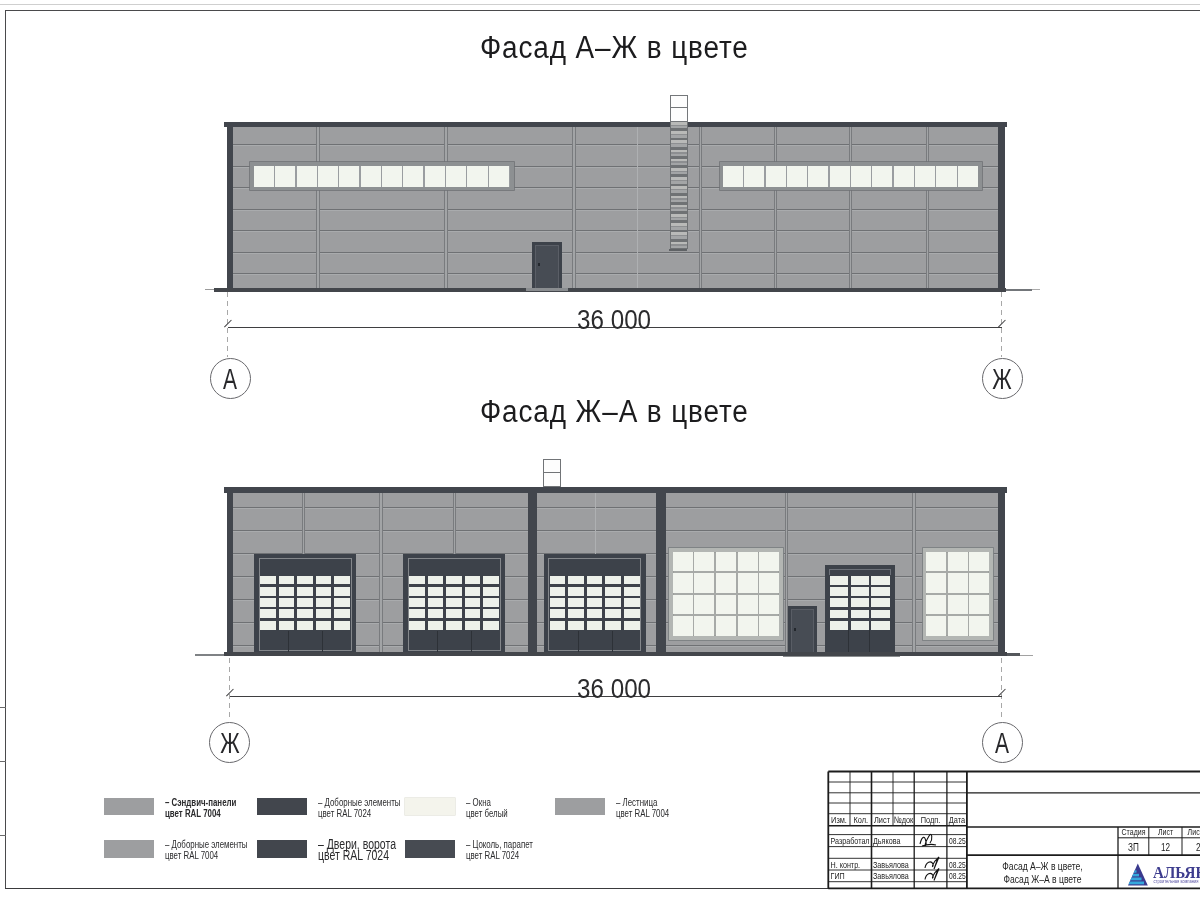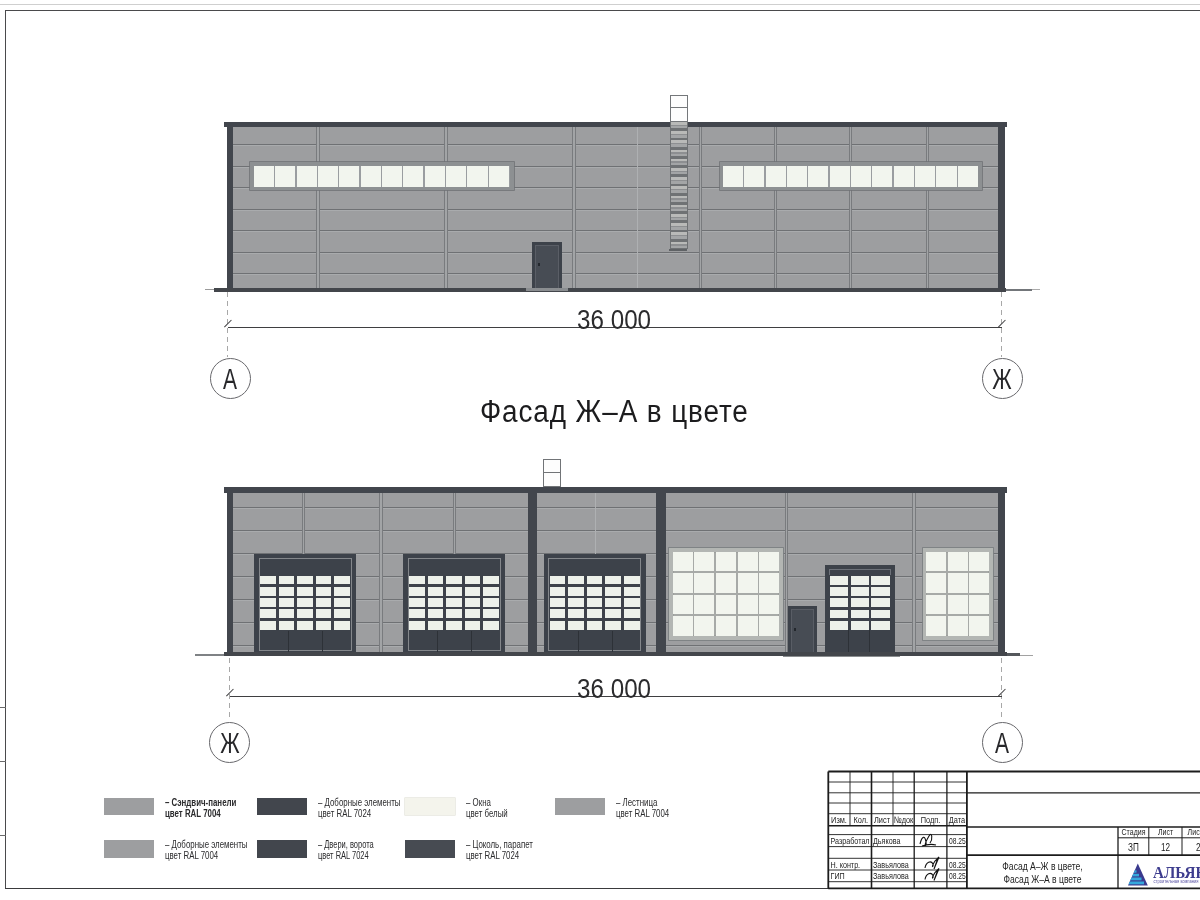--- a/index.html
+++ b/index.html
@@ -16,20 +16,21 @@
 <div style="position:absolute;left:5px;top:10px;width:1.2px;height:879px;background:#4a4a4c;"></div>
 
 <div style="position:absolute;left:5px;top:888px;width:1195px;height:1.4px;background:#3a3a3c;"></div>
 
 <div style="position:absolute;left:0px;top:706.5px;width:5.5px;height:1.4px;background:#6a6a6a;"></div>
 
 <div style="position:absolute;left:0px;top:761px;width:5.5px;height:1.4px;background:#6a6a6a;"></div>
 
 <div style="position:absolute;left:0px;top:834.5px;width:5.5px;height:1.4px;background:#6a6a6a;"></div>
 
+<div style="position:absolute;left:340px;top:30px;width:548px;height:32px;text-align:center;color:#1c1c1e;font-size:31px;font-weight:400;letter-spacing:1px;"><span class="nt" style="transform:scaleX(0.9)">Фасад А–Ж в цвете</span></div>
 
 <div style="position:absolute;left:232.5px;top:127px;width:765.5px;height:160.5px;background:#9d9ea0;"></div>
 
 <div style="position:absolute;left:232.5px;top:144px;width:765.5px;height:2.2px;background:linear-gradient(to bottom,#6f7174 0px,#6f7174 1.2px,#a9abad 1.2px,#a9abad 2.2px);"></div>
 <div style="position:absolute;left:232.5px;top:165.5px;width:765.5px;height:2.2px;background:linear-gradient(to bottom,#6f7174 0px,#6f7174 1.2px,#a9abad 1.2px,#a9abad 2.2px);"></div>
 <div style="position:absolute;left:232.5px;top:187px;width:765.5px;height:2.2px;background:linear-gradient(to bottom,#6f7174 0px,#6f7174 1.2px,#a9abad 1.2px,#a9abad 2.2px);"></div>
 <div style="position:absolute;left:232.5px;top:208.5px;width:765.5px;height:2.2px;background:linear-gradient(to bottom,#6f7174 0px,#6f7174 1.2px,#a9abad 1.2px,#a9abad 2.2px);"></div>
 <div style="position:absolute;left:232.5px;top:230px;width:765.5px;height:2.2px;background:linear-gradient(to bottom,#6f7174 0px,#6f7174 1.2px,#a9abad 1.2px,#a9abad 2.2px);"></div>
 <div style="position:absolute;left:232.5px;top:251.5px;width:765.5px;height:2.2px;background:linear-gradient(to bottom,#6f7174 0px,#6f7174 1.2px,#a9abad 1.2px,#a9abad 2.2px);"></div>
 <div style="position:absolute;left:232.5px;top:273px;width:765.5px;height:2.2px;background:linear-gradient(to bottom,#6f7174 0px,#6f7174 1.2px,#a9abad 1.2px,#a9abad 2.2px);"></div>
@@ -341,21 +342,21 @@
 <div style="position:absolute;left:555px;top:797.5px;width:50px;height:17.5px;background:#9d9ea0;"></div>
 
 <div style="position:absolute;left:616px;top:796.5px;width:150px;font-size:10.5px;line-height:11.3px;color:#2a2a2c;"><span class="ntl">– Лестница</span><br><span class="ntl">цвет RAL 7004</span></div>
 
 <div style="position:absolute;left:104px;top:840px;width:50px;height:17.5px;background:#9d9ea0;"></div>
 
 <div style="position:absolute;left:165px;top:839px;width:150px;font-size:10.5px;line-height:11.3px;color:#2a2a2c;"><span class="ntl">– Доборные элементы</span><br><span class="ntl">цвет RAL 7004</span></div>
 
 <div style="position:absolute;left:256.5px;top:840px;width:50px;height:17.5px;background:#42464d;"></div>
 
-<div style="position:absolute;left:317.5px;top:839px;width:150px;font-size:10px;line-height:11.3px;color:#2a2a2c;"><span class="ntl">– Двери, ворота</span><br><span class="ntl">цвет RAL 7024</span></div>
+<div style="position:absolute;left:317.5px;top:839px;width:150px;font-size:14px;line-height:11.3px;color:#2a2a2c;"><span class="ntl">– Двери, ворота</span><br><span class="ntl">цвет RAL 7024</span></div>
 
 <div style="position:absolute;left:405px;top:840px;width:50px;height:17.5px;background:#474b52;"></div>
 
 <div style="position:absolute;left:466px;top:839px;width:150px;font-size:10.5px;line-height:11.3px;color:#2a2a2c;"><span class="ntl">– Цоколь, парапет</span><br><span class="ntl">цвет RAL 7024</span></div>
 
 <svg style="position:absolute;left:820px;top:765px;" width="380" height="130" viewBox="0 0 380 130">
       <line x1="8.3" y1="6.5" x2="380.0" y2="6.5" stroke="#1c1c1c" stroke-width="1.8"></line>
       <line x1="8.3" y1="123.4" x2="380.0" y2="123.4" stroke="#1c1c1c" stroke-width="1.8"></line>
       <line x1="8.3" y1="6.5" x2="8.3" y2="123.4" stroke="#1c1c1c" stroke-width="1.8"></line>
       <line x1="146.9" y1="6.5" x2="146.9" y2="123.4" stroke="#1c1c1c" stroke-width="1.8"></line>

